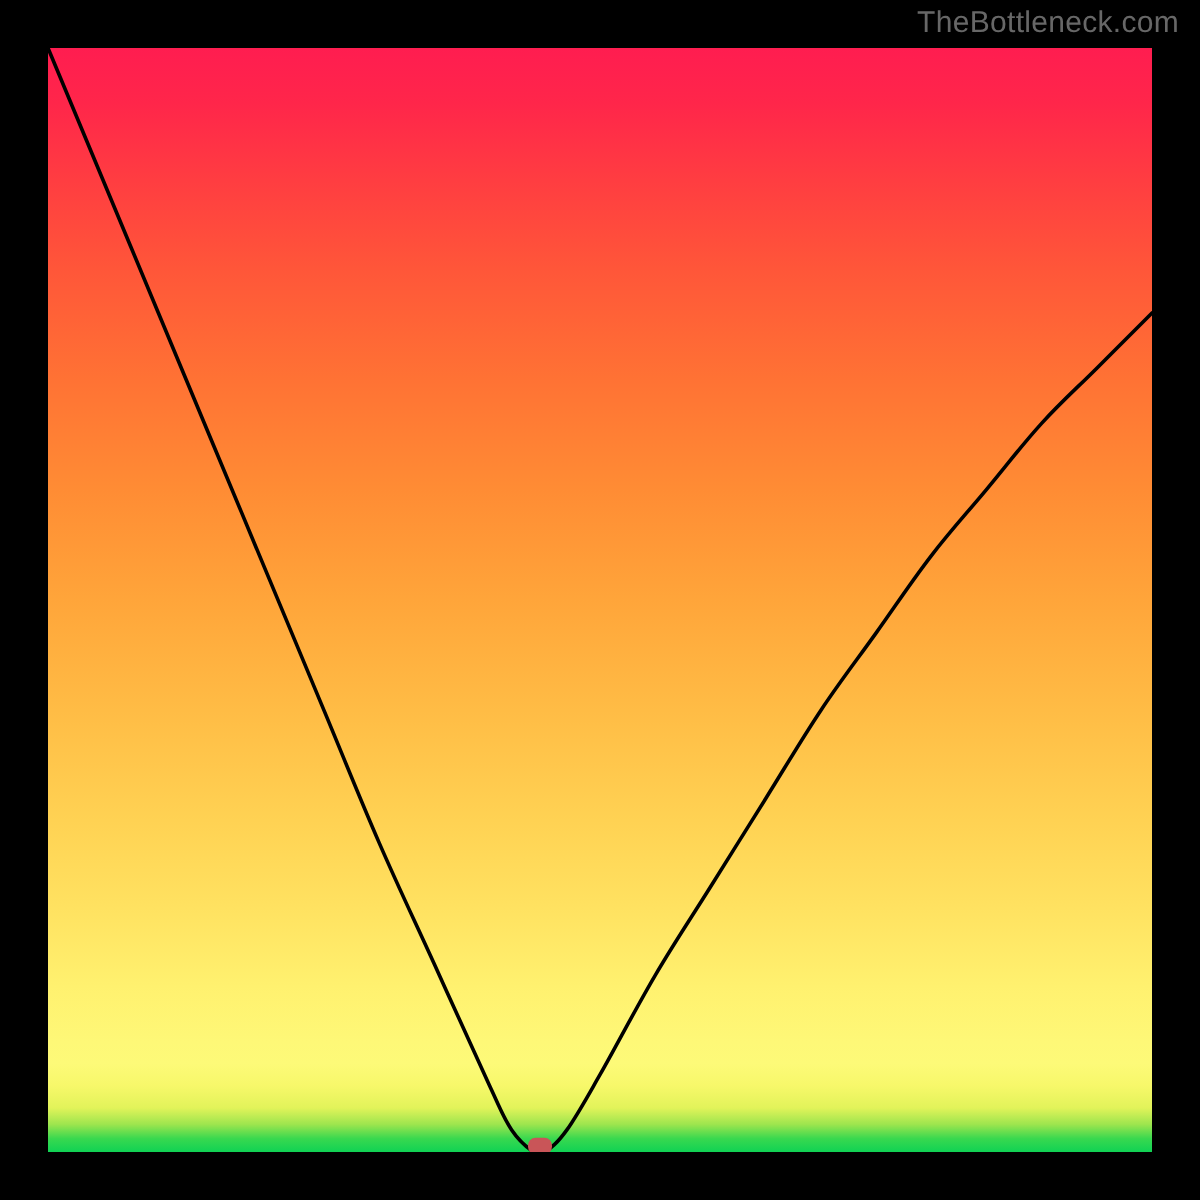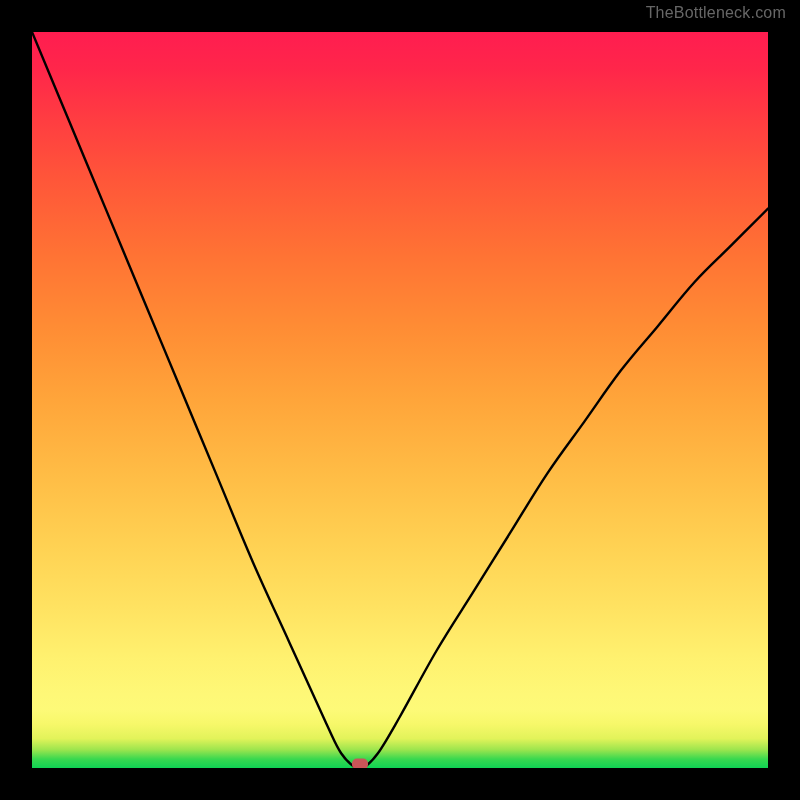--- a/index.html
+++ b/index.html
@@ -15,21 +15,21 @@
     position: relative;
     width: 800px;
     height: 800px;
     background: #000;
   }
   .watermark {
     position: absolute;
     top: 4px;
     right: 14px;
     color: #676767;
-    font-size: 16px;
+    font-size: 20px;
     font-weight: 500;
     z-index: 30;
     letter-spacing: 0.2px;
   }
   .plot-area {
     position: absolute;
     left: 32px;
     top: 32px;
     width: 736px;
     height: 736px;

